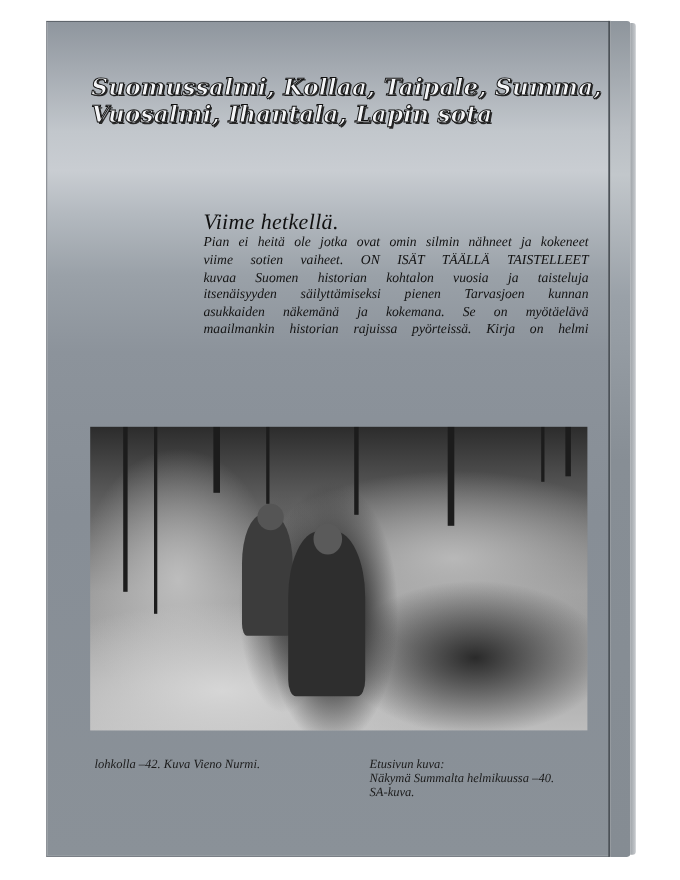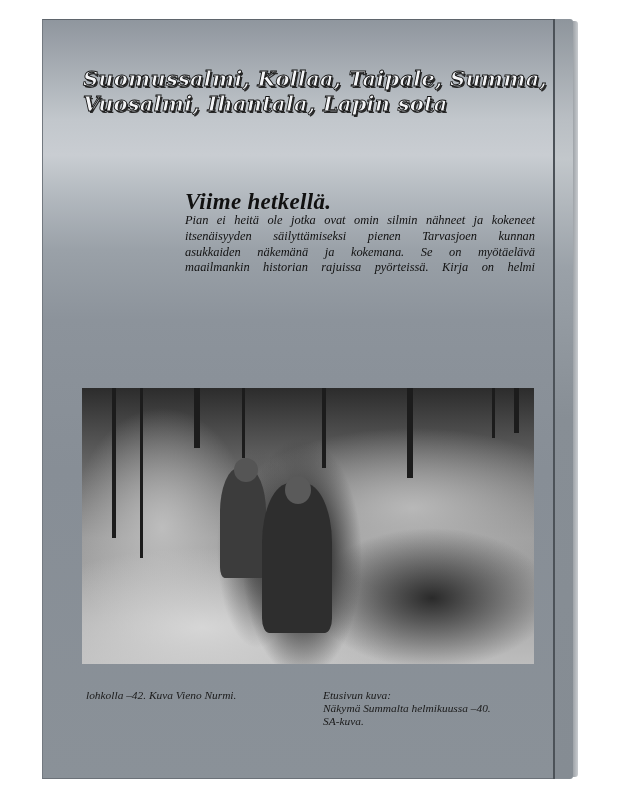--- a/index.html
+++ b/index.html
@@ -98,25 +98,24 @@
     .blurb {
       position: absolute;
       left: 142px;
       top: 172px;
       width: 350px;
       color: #111;
     }
     .blurb-heading {
       font-family: "Liberation Serif", serif;
       font-style: italic;
-      font-size: 23px;
+      font-size: 20px;
       line-height: 20px;
       margin-bottom: 1px;
       letter-spacing: 0.3px;
-      font-weight: bold;
     }
     .blurb-body {
       font-family: "Liberation Serif", serif;
       font-style: italic;
       font-size: 12.4px;
       line-height: 15.8px;
       text-align: justify;
       text-align-last: justify;
     }
     .blurb-line {
@@ -154,38 +153,40 @@
     .caption {
       position: absolute;
       top: 669px;
       font-family: "Liberation Serif", serif;
       font-style: italic;
       font-size: 11.4px;
       line-height: 13px;
       color: #1a1a1a;
     }
     .caption-left { left: 43px; width: 230px; }
-    .caption-right { left: 280px; width: 220px; }
+    .caption-right { left: 293px; width: 220px; }
     .caption-line { display: block; white-space: nowrap; }
   </style>
 </head>
 <body>
 
 <div class="book">
   <div class="cover">
 
     <div class="title">
       <span class="title-line">Suomussalmi, Kollaa, Taipale, Summa,</span>
       <span class="title-line">Vuosalmi, Ihantala, Lapin sota</span>
     </div>
 
     <div class="blurb">
       <div class="blurb-heading">Viime hetkellä.</div>
       <div class="blurb-body">
         <span class="blurb-line">Pian ei heitä ole jotka ovat omin silmin nähneet ja kokeneet</span>
+        <span class="blurb-line">viime sotien vaiheet. ON ISÄT TÄÄLLÄ TAISTELLEET</span>
+        <span class="blurb-line">kuvaa Suomen historian kohtalon vuosia ja taisteluja</span>
         <span class="blurb-line">itsenäisyyden säilyttämiseksi pienen Tarvasjoen kunnan</span>
         <span class="blurb-line">asukkaiden näkemänä ja kokemana. Se on myötäelävä</span>
         <span class="blurb-line">maailmankin historian rajuissa pyörteissä. Kirja on helmi</span>
       </div>
     </div>
 
     <div class="photo" title="Black-and-white photo of two officers standing in a trench in a forest">
       <div class="tree" style="left:30px;height:150px;width:4px;"></div>
       <div class="tree" style="left:58px;height:170px;"></div>
       <div class="tree" style="left:112px;height:60px;width:6px;"></div>

